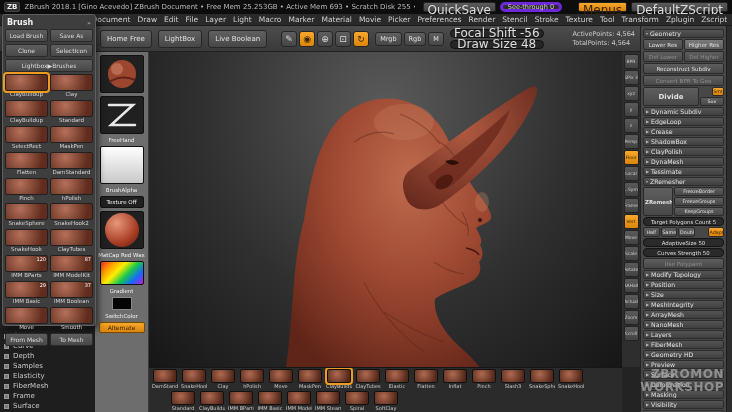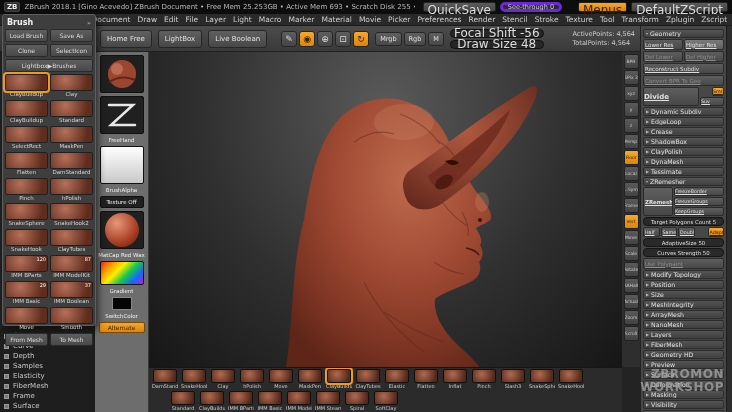--- a/index.html
+++ b/index.html
@@ -99,22 +99,22 @@
   
   #tool-panel{position:absolute;left:640px;top:26px;width:92px;height:386px;background:#474747;
     border-left:1px solid #222;padding:2px 8px 2px 2px;overflow:hidden;}
   .scrollstrip{position:absolute;right:0;top:0;width:6px;height:100%;background:#2d2d2d;border-left:1px solid #1c1c1c;}
   .phead{height:9px;display:flex;align-items:center;gap:2px;font-size:6.2px;color:#e0e0e0;
     background:linear-gradient(#545454,#404040);border:1px solid #2c2c2c;border-radius:2px;
     margin:1px 0;padding:0 2px;white-space:nowrap;overflow:hidden;}
   .tri{font-size:4px;color:#b5b5b5;}
   .prow{display:flex;gap:1px;margin:1px 0;}
   .pbtn{font-size:5.6px;color:#e0e0e0;background:linear-gradient(#5e5e5e,#484848);
-    border:1px solid #2a2a2a;border-radius:2px;text-align:left;padding:1.5px 1px;
-    white-space:nowrap;overflow:hidden;font-family:inherit;text-decoration:underline;}
+    border:1px solid #2a2a2a;border-radius:2px;text-align:center;padding:1.5px 1px;
+    white-space:nowrap;overflow:hidden;font-family:inherit;}
   .half{flex:1;}
   .full{display:block;width:100%;margin:1px 0;}
   .dim{color:#909090;}
   .lit{background:linear-gradient(#7b7b7b,#5e5e5e);}
   .divide{flex:1;font-weight:bold;font-size:7px;padding:4px 0;}
   .minicol{display:flex;flex-direction:column;gap:1px;flex:1;}
   .mini{font-size:4.8px;padding:1px 0;}
   .orange{background:linear-gradient(#f7a82d,#dd8508)!important;color:#3a2300!important;margin-left:12px;}
   .zrbtn{width:30px;font-size:5.4px;font-weight:bold;}
   .pslider{height:9px;background:#2a2a2a;border:1px solid #141414;border-radius:4px;color:#ddd;

